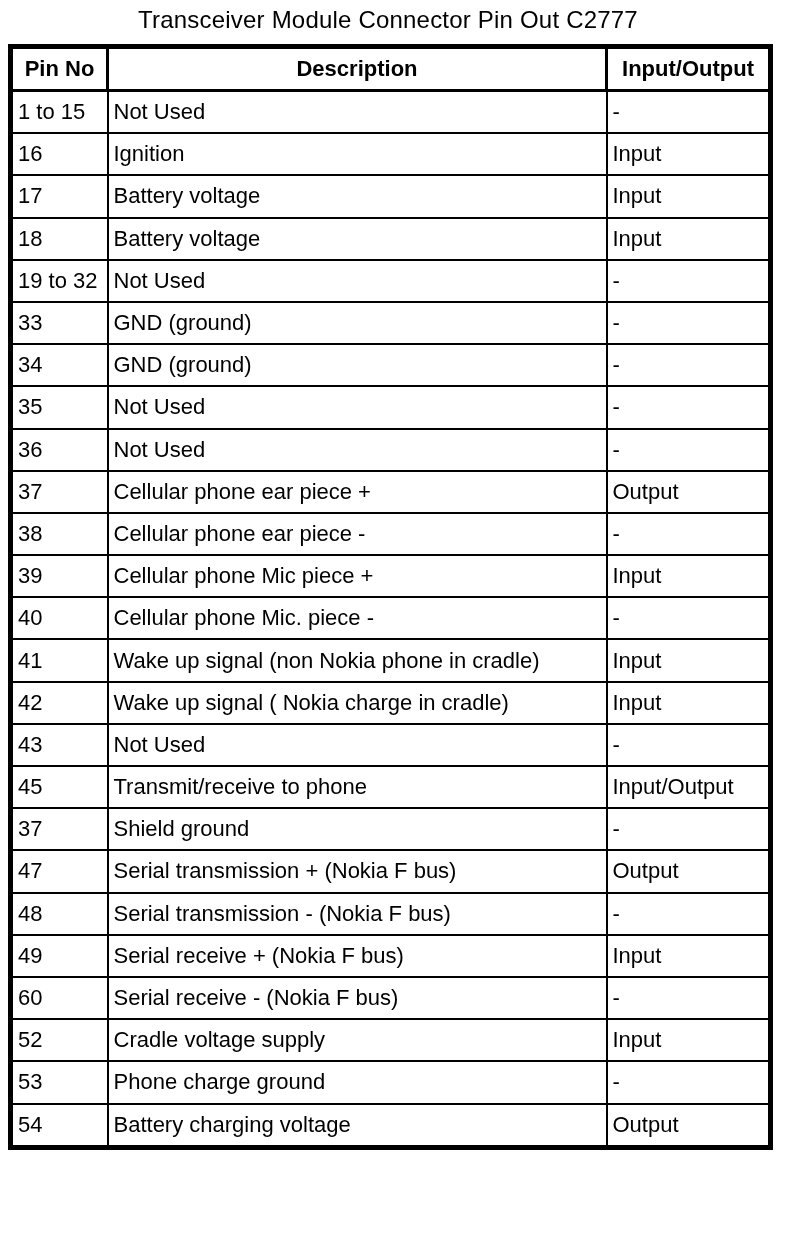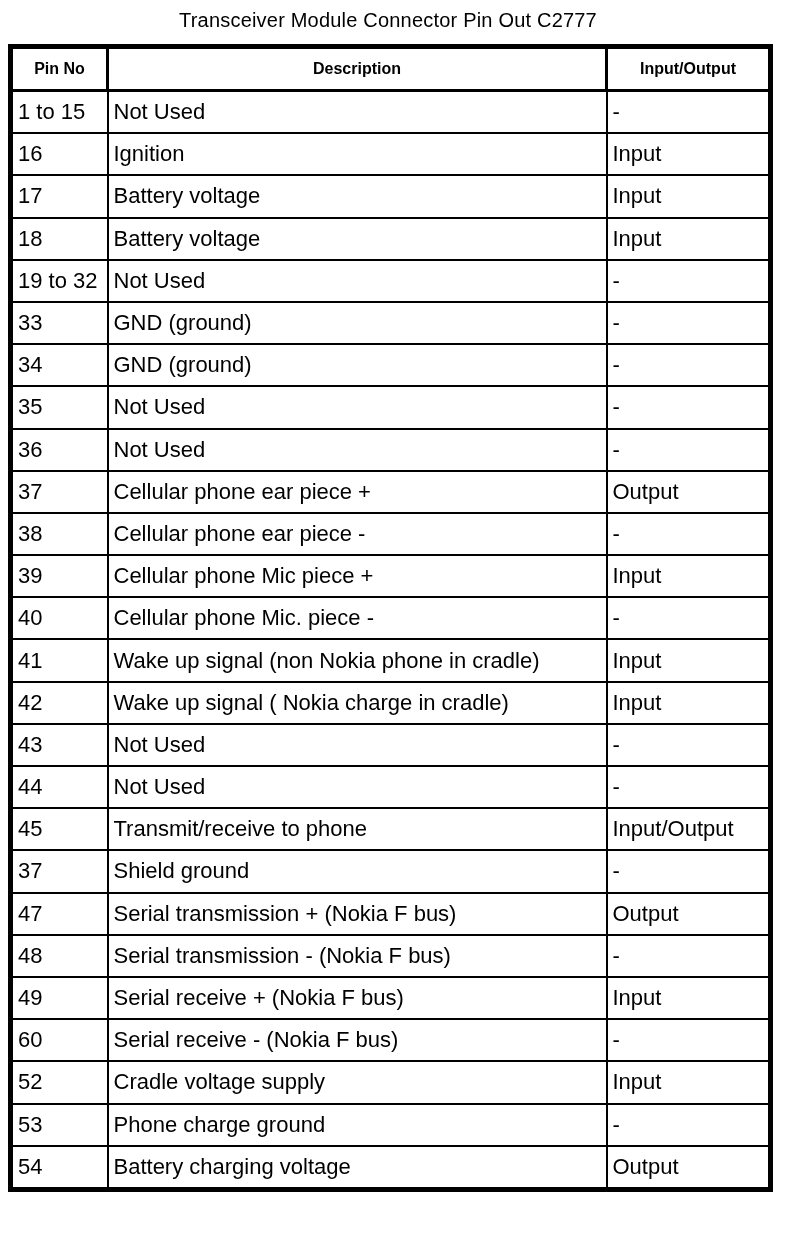--- a/index.html
+++ b/index.html
@@ -13,39 +13,39 @@
     width: 800px;
     height: 1238px;
     background: #ffffff;
     box-sizing: border-box;
     overflow: hidden;
   }
   .doc-title {
     width: 760px;
     margin: 6px 0 10px 8px;
     text-align: center;
-    font-size: 20px;
+    font-size: 24px;
     font-weight: 400;
     line-height: 28px;
     letter-spacing: 0.2px;
   }
   table.pinout {
     margin-left: 8px;
     width: 760px;
     border-collapse: collapse;
     table-layout: fixed;
     border: 5px solid #000000;
   }
   table.pinout col.c-pin  { width: 97px; }
   table.pinout col.c-desc { width: 499px; }
   table.pinout col.c-io   { width: 164px; }
   table.pinout th {
     border: 3px solid #000000;
     height: 40px;
-    font-size: 16px;
+    font-size: 22px;
     font-weight: 700;
     text-align: center;
     padding: 0 4px;
     vertical-align: middle;
     white-space: nowrap;
     overflow: hidden;
   }
   table.pinout td {
     border: 2px solid #000000;
     height: 40.2px;
@@ -154,25 +154,20 @@
           <td>42</td>
           <td>Wake up signal ( Nokia charge in cradle)</td>
           <td>Input</td>
         </tr>
         <tr>
           <td>43</td>
           <td>Not Used</td>
           <td>-</td>
         </tr>
         <tr>
-          <td>44</td>
-          <td>Not Used</td>
-          <td>-</td>
-        </tr>
-        <tr>
           <td>45</td>
           <td>Transmit/receive to phone</td>
           <td>Input/Output</td>
         </tr>
         <tr>
           <td>37</td>
           <td>Shield ground</td>
           <td>-</td>
         </tr>
         <tr>

